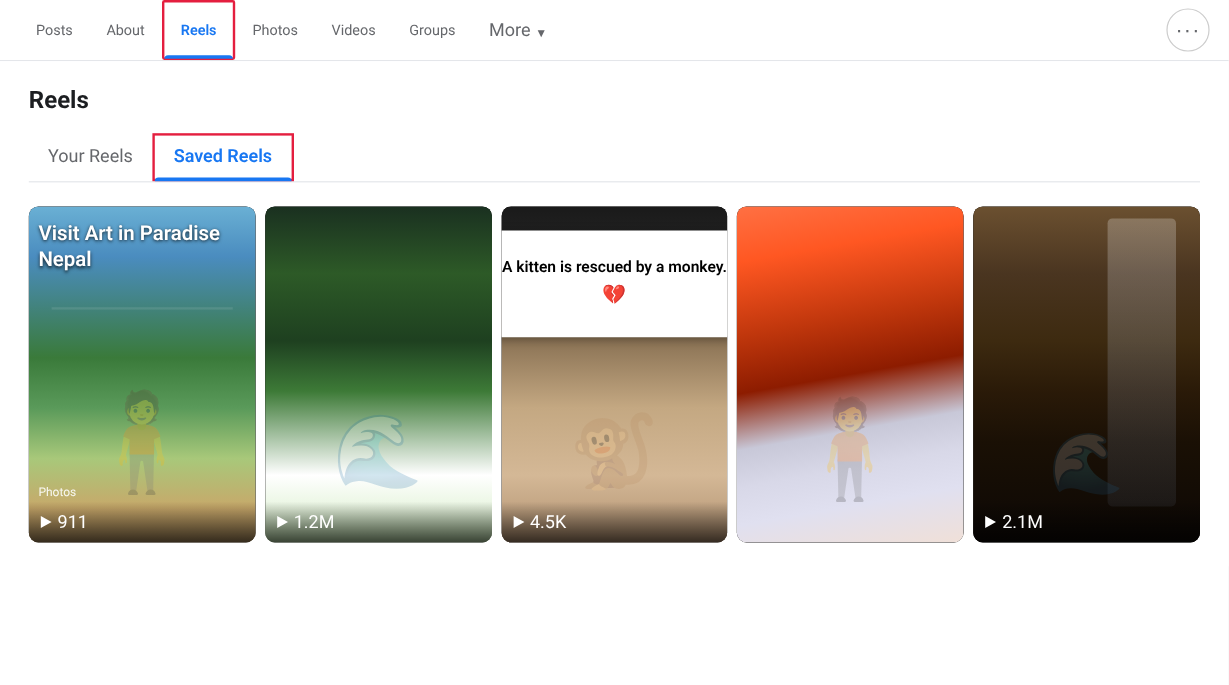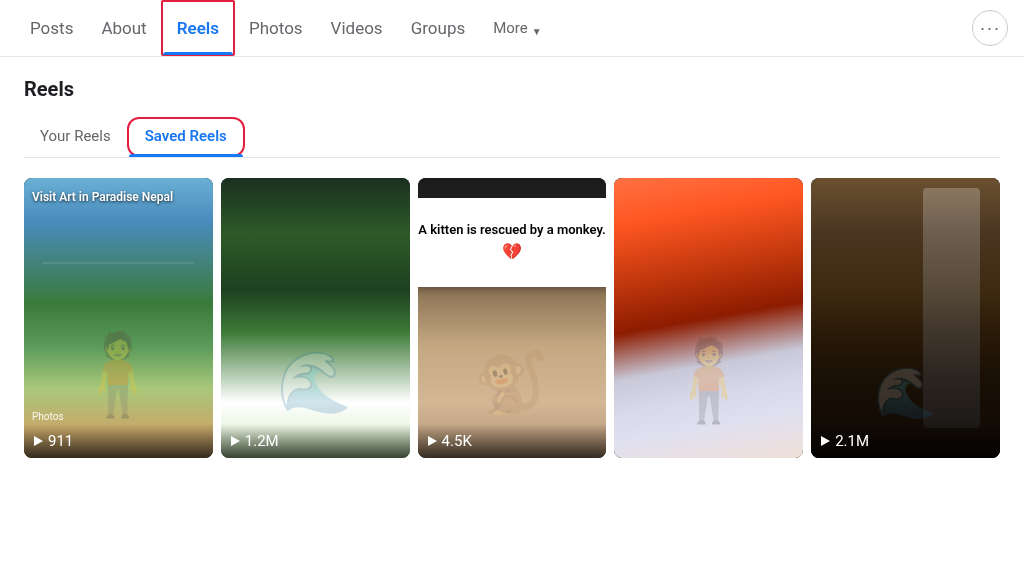--- a/index.html
+++ b/index.html
@@ -16,21 +16,21 @@
     .nav-bar {
       display: flex;
       align-items: center;
       padding: 0 16px;
       border-bottom: 1px solid #e4e6ea;
       background: #fff;
     }
 
     .nav-item {
       padding: 16px 14px;
-      font-size: 17px;
+      font-size: 12px;
       color: #65676b;
       cursor: pointer;
       position: relative;
       white-space: nowrap;
       text-decoration: none;
       display: inline-block;
     }
 
     .nav-item.active {
       color: #1877f2;
@@ -106,21 +106,21 @@
     .sub-tab {
       padding: 8px 16px 10px;
       font-size: 15px;
       color: #65676b;
       cursor: pointer;
       position: relative;
     }
 
     .sub-tab.active-boxed {
       border: 2px solid #e41e3f;
-      border-radius: 12px;
+      border-radius: 0;
       color: #1877f2;
       font-weight: 600;
     }
 
     .sub-tab.active-boxed::after {
       content: '';
       position: absolute;
       bottom: -2px;
       left: 0;
       right: 0;
@@ -173,21 +173,21 @@
       min-height: 280px;
       position: relative;
     }
 
     
     .reel-overlay-text {
       position: absolute;
       top: 12px;
       left: 8px;
       color: #fff;
-      font-size: 12px;
+      font-size: 17px;
       font-weight: 600;
       text-shadow: 0 1px 3px rgba(0,0,0,0.8);
       line-height: 1.3;
     }
 
     
     .reel-overlay-bubble {
       position: absolute;
       top: 20px;
       left: 50%;

